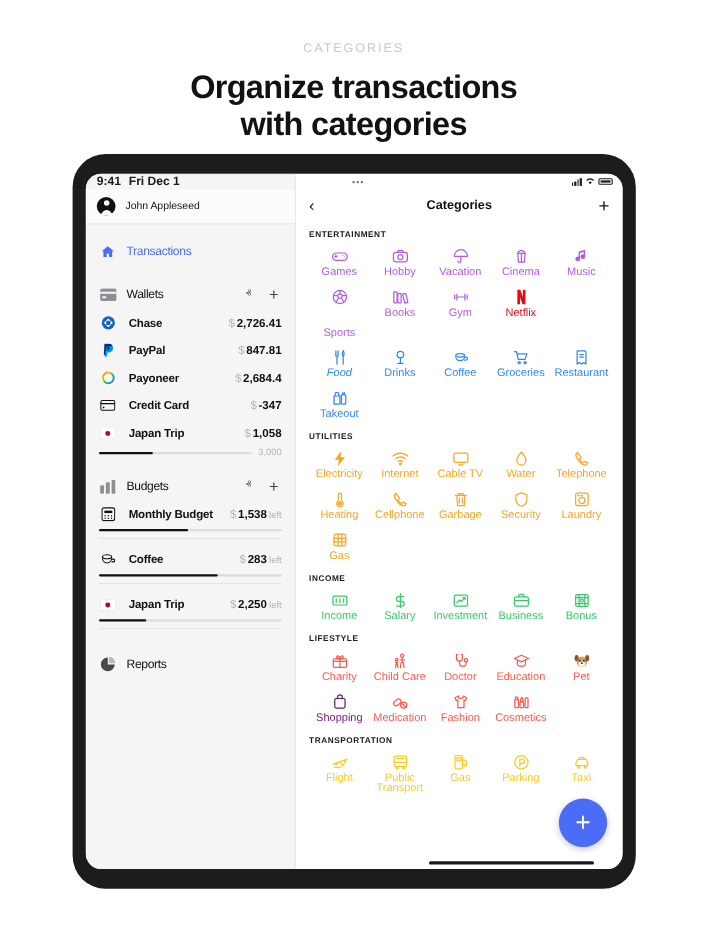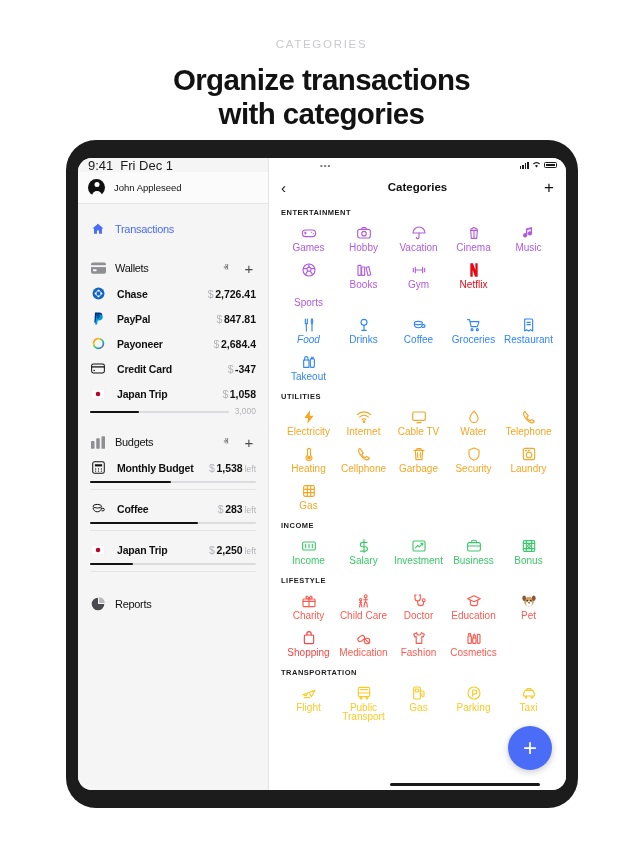--- a/index.html
+++ b/index.html
@@ -43,21 +43,21 @@
   
   .sidebar {
     width: 191px; min-width: 191px; height: 100%;
     background: #f5f5f5;
     border-right: 1px solid #e4e4e6;
     display: flex; flex-direction: column;
   }
   .sb-statusbar {
     height: 14px; display: flex; align-items: center;
     padding: 0 0 0 10px; gap: 7px;
-    font-size: 13px; font-weight: 400; color: #1b1b1b;
+    font-size: 11px; font-weight: 700; color: #1b1b1b;
   }
   .sb-account {
     background: #fbfbfb;
     border-bottom: 1px solid #e4e4e6;
     height: 32px;
     display: flex; align-items: center; gap: 9px;
     padding: 0 10px;
   }
   .avatar {
     width: 17px; height: 17px; border-radius: 50%;
@@ -752,21 +752,21 @@
                   <ellipse cx="4.8" cy="8" rx="2.8" ry="4.2" fill="#8a5a33"></ellipse>
                   <ellipse cx="19.2" cy="8" rx="2.8" ry="4.2" fill="#8a5a33"></ellipse>
                   <ellipse cx="12" cy="16" rx="4.5" ry="3.6" fill="#fff"></ellipse>
                   <circle cx="9.3" cy="11.5" r="1.2" fill="#2b2b2b"></circle>
                   <circle cx="14.7" cy="11.5" r="1.2" fill="#2b2b2b"></circle>
                   <ellipse cx="12" cy="14.8" rx="1.5" ry="1.1" fill="#2b2b2b"></ellipse>
                 </svg>
               </div>
               <div class="cat-label">Pet</div>
             </div>
-            <div class="cat-cell" style="color: #ef4444;">
+            <div class="cat-cell" style="color: #701a75;">
               <div class="cat-ico">
                 <svg width="16" height="16" viewBox="0 0 24 24" fill="none" stroke="currentColor" stroke-width="1.7" stroke-linecap="round" stroke-linejoin="round">
                   <rect x="5" y="7.5" width="14" height="13" rx="2"></rect>
                   <path d="M8.8 7.5V5.6a3.2 3.2 0 0 1 6.4 0v1.9"></path>
                 </svg>
               </div>
               <div class="cat-label">Shopping</div>
             </div>
             <div class="cat-cell" style="color: rgb(251, 90, 79);">
               <div class="cat-ico">

